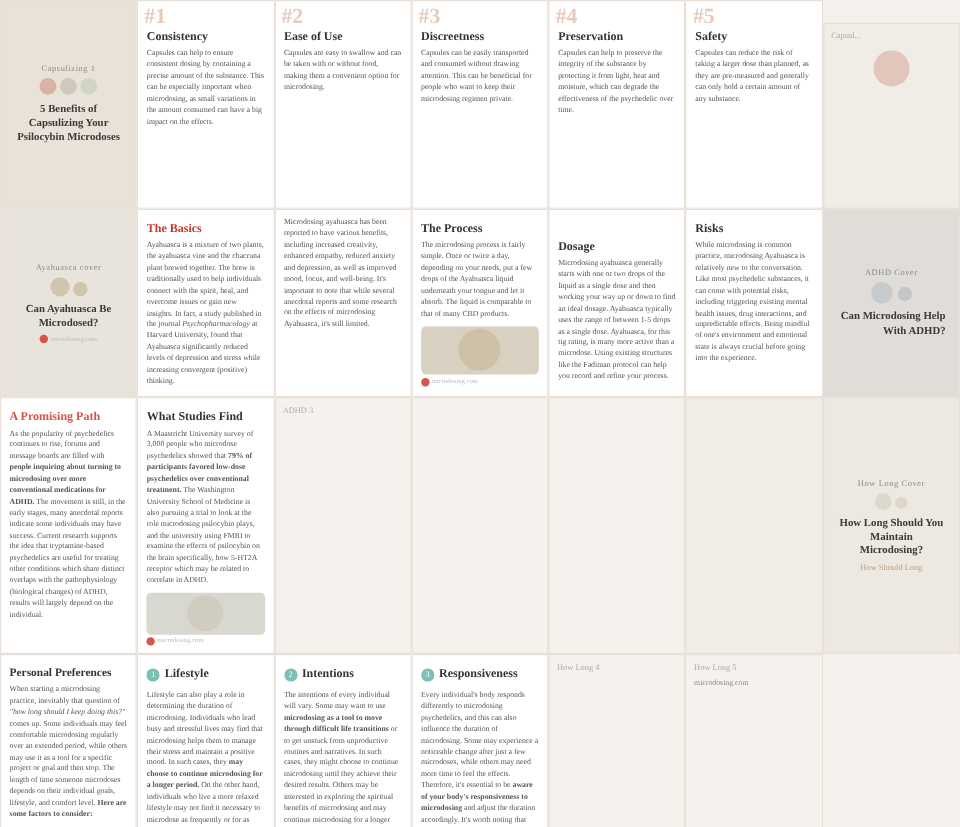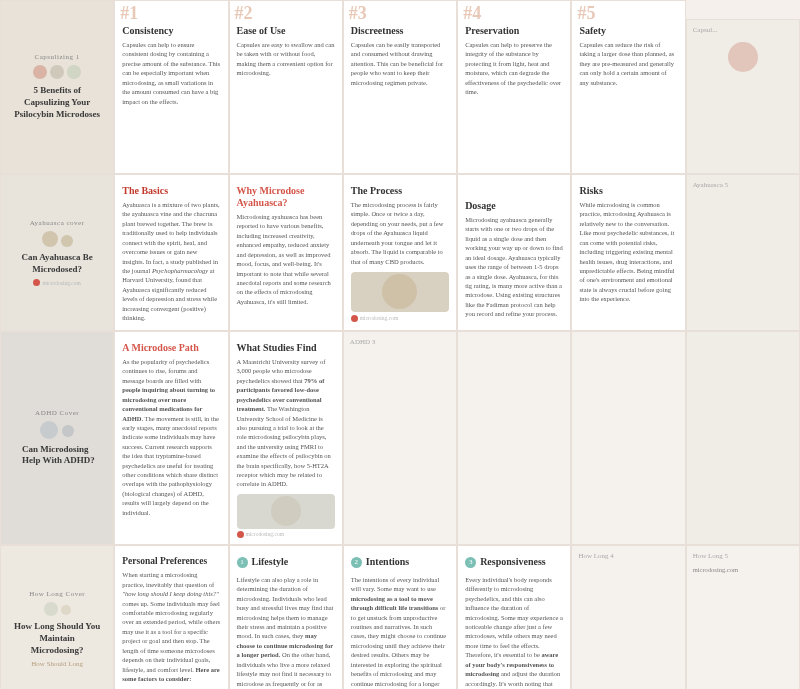--- a/index.html
+++ b/index.html
@@ -201,21 +201,20 @@
 
   <div class="card">
     <div class="card-inner">
       <div class="card-title red" style="color:#c0392b;margin-top:4px;font-size:10px;">The Basics</div>
       <div class="card-body">Ayahuasca is a mixture of two plants, the ayahuasca vine and the chacruna plant brewed together. The brew is traditionally used to help individuals connect with the spirit, heal, and overcome issues or gain new insights. In fact, a study published in the journal <em>Psychopharmacology</em> at Harvard University, found that Ayahuasca significantly reduced levels of depression and stress while increasing convergent (positive) thinking.</div>
     </div>
   </div>
 
   <div class="card">
     <div class="card-inner">
-      <div class="card-title" style="color:#d4564a;margin-top:4px;font-size:10px;">Why Microdose Ayahuasca?</div>
       <div class="card-body">Microdosing ayahuasca has been reported to have various benefits, including increased creativity, enhanced empathy, reduced anxiety and depression, as well as improved mood, focus, and well-being. It's important to note that while several anecdotal reports and some research on the effects of microdosing Ayahuasca, it's still limited.</div>
     </div>
   </div>
 
   <div class="card">
     <div class="card-inner">
       <div class="card-title" style="margin-top:4px;">The Process</div>
       <div class="card-body">The microdosing process is fairly simple. Once or twice a day, depending on your needs, put a few drops of the Ayahuasca liquid underneath your tongue and let it absorb. The liquid is comparable to that of many CBD products.</div>
       <div style="margin-top:6px;width:100%;height:40px;overflow:hidden;background:#d8d0c0;border-radius:4px;display:flex;align-items:center;justify-content:center;">
         <div style="width:35px;height:35px;border-radius:50%;background:#c8b898;opacity:0.6;"></div>
@@ -234,38 +233,33 @@
     </div>
   </div>
 
   <div class="card">
     <div class="card-inner">
       <div class="card-title" style="margin-top:4px;">Risks</div>
       <div class="card-body">While microdosing is common practice, microdosing Ayahuasca is relatively new to the conversation. Like most psychedelic substances, it can come with potential risks, including triggering existing mental health issues, drug interactions, and unpredictable effects. Being mindful of one's environment and emotional state is always crucial before going into the experience.</div>
     </div>
   </div>
 
-  <div class="card" style="background:#f0ece6;">
-    <div style="padding:6px;">
-      <div style="font-size:7px;color:#aaa;">Ayahuasca 5</div>
-    </div>
-  </div>
 
   <div class="card card-cover adhd-bg" style="background:#e0ddd8;">
     <div class="cover-label">ADHD Cover</div>
     <div style="display:flex;gap:4px;margin-bottom:5px;justify-content:center;">
       <div style="width:18px;height:18px;border-radius:50%;background:#b8c0c8;opacity:0.6;"></div>
       <div style="width:12px;height:12px;border-radius:50%;background:#a8b0b8;opacity:0.5;margin-top:4px;"></div>
     </div>
-    <div class="cover-title" style="font-size:9px;font-weight:bold;color:#3a3a3a;text-align:left;padding:0 3px;line-height:1.3;margin-left:10px;">Can Microdosing Help With ADHD?</div>
-  </div>
-
-  <div class="card">
-    <div class="card-inner">
-      <div class="card-title" style="color:#d4564a;margin-top:4px;font-size:10px;">A Microdose Path</div>
+    <div class="cover-title" style="font-size:9px;font-weight:bold;color:#3a3a3a;text-align:right;padding:0 3px;line-height:1.3;">Can Microdosing Help With ADHD?</div>
+  </div>
+
+  <div class="card">
+    <div class="card-inner">
+      <div class="card-title" style="color:#d4564a;margin-top:4px;font-size:10px;">A Promising Path</div>
       <div class="card-body">As the popularity of psychedelics continues to rise, forums and message boards are filled with <strong>people inquiring about turning to microdosing over more conventional medications for ADHD.</strong> The movement is still, in the early stages, many anecdotal reports indicate some individuals may have success. Current research supports the idea that tryptamine-based psychedelics are useful for treating other conditions which share distinct overlaps with the pathophysiology (biological changes) of ADHD, results will largely depend on the individual.</div>
     </div>
   </div>
 
   <div class="card">
     <div class="card-inner">
       <div class="card-title" style="margin-top:4px;">What Studies Find</div>
       <div class="card-body">A Maastricht University survey of 3,000 people who microdose psychedelics showed that <strong>79% of participants favored low-dose psychedelics over conventional treatment.</strong> The Washington University School of Medicine is also pursuing a trial to look at the role microdosing psilocybin plays, and the university using FMRI to examine the effects of psilocybin on the brain specifically, how 5-HT2A receptor which may be related to correlate in ADHD.</div>
       <div style="margin-top:5px;width:100%;height:35px;background:#d8d8d0;border-radius:4px;display:flex;align-items:center;justify-content:center;">
         <div style="width:30px;height:30px;border-radius:50%;background:#c8c0b0;opacity:0.5;"></div>

